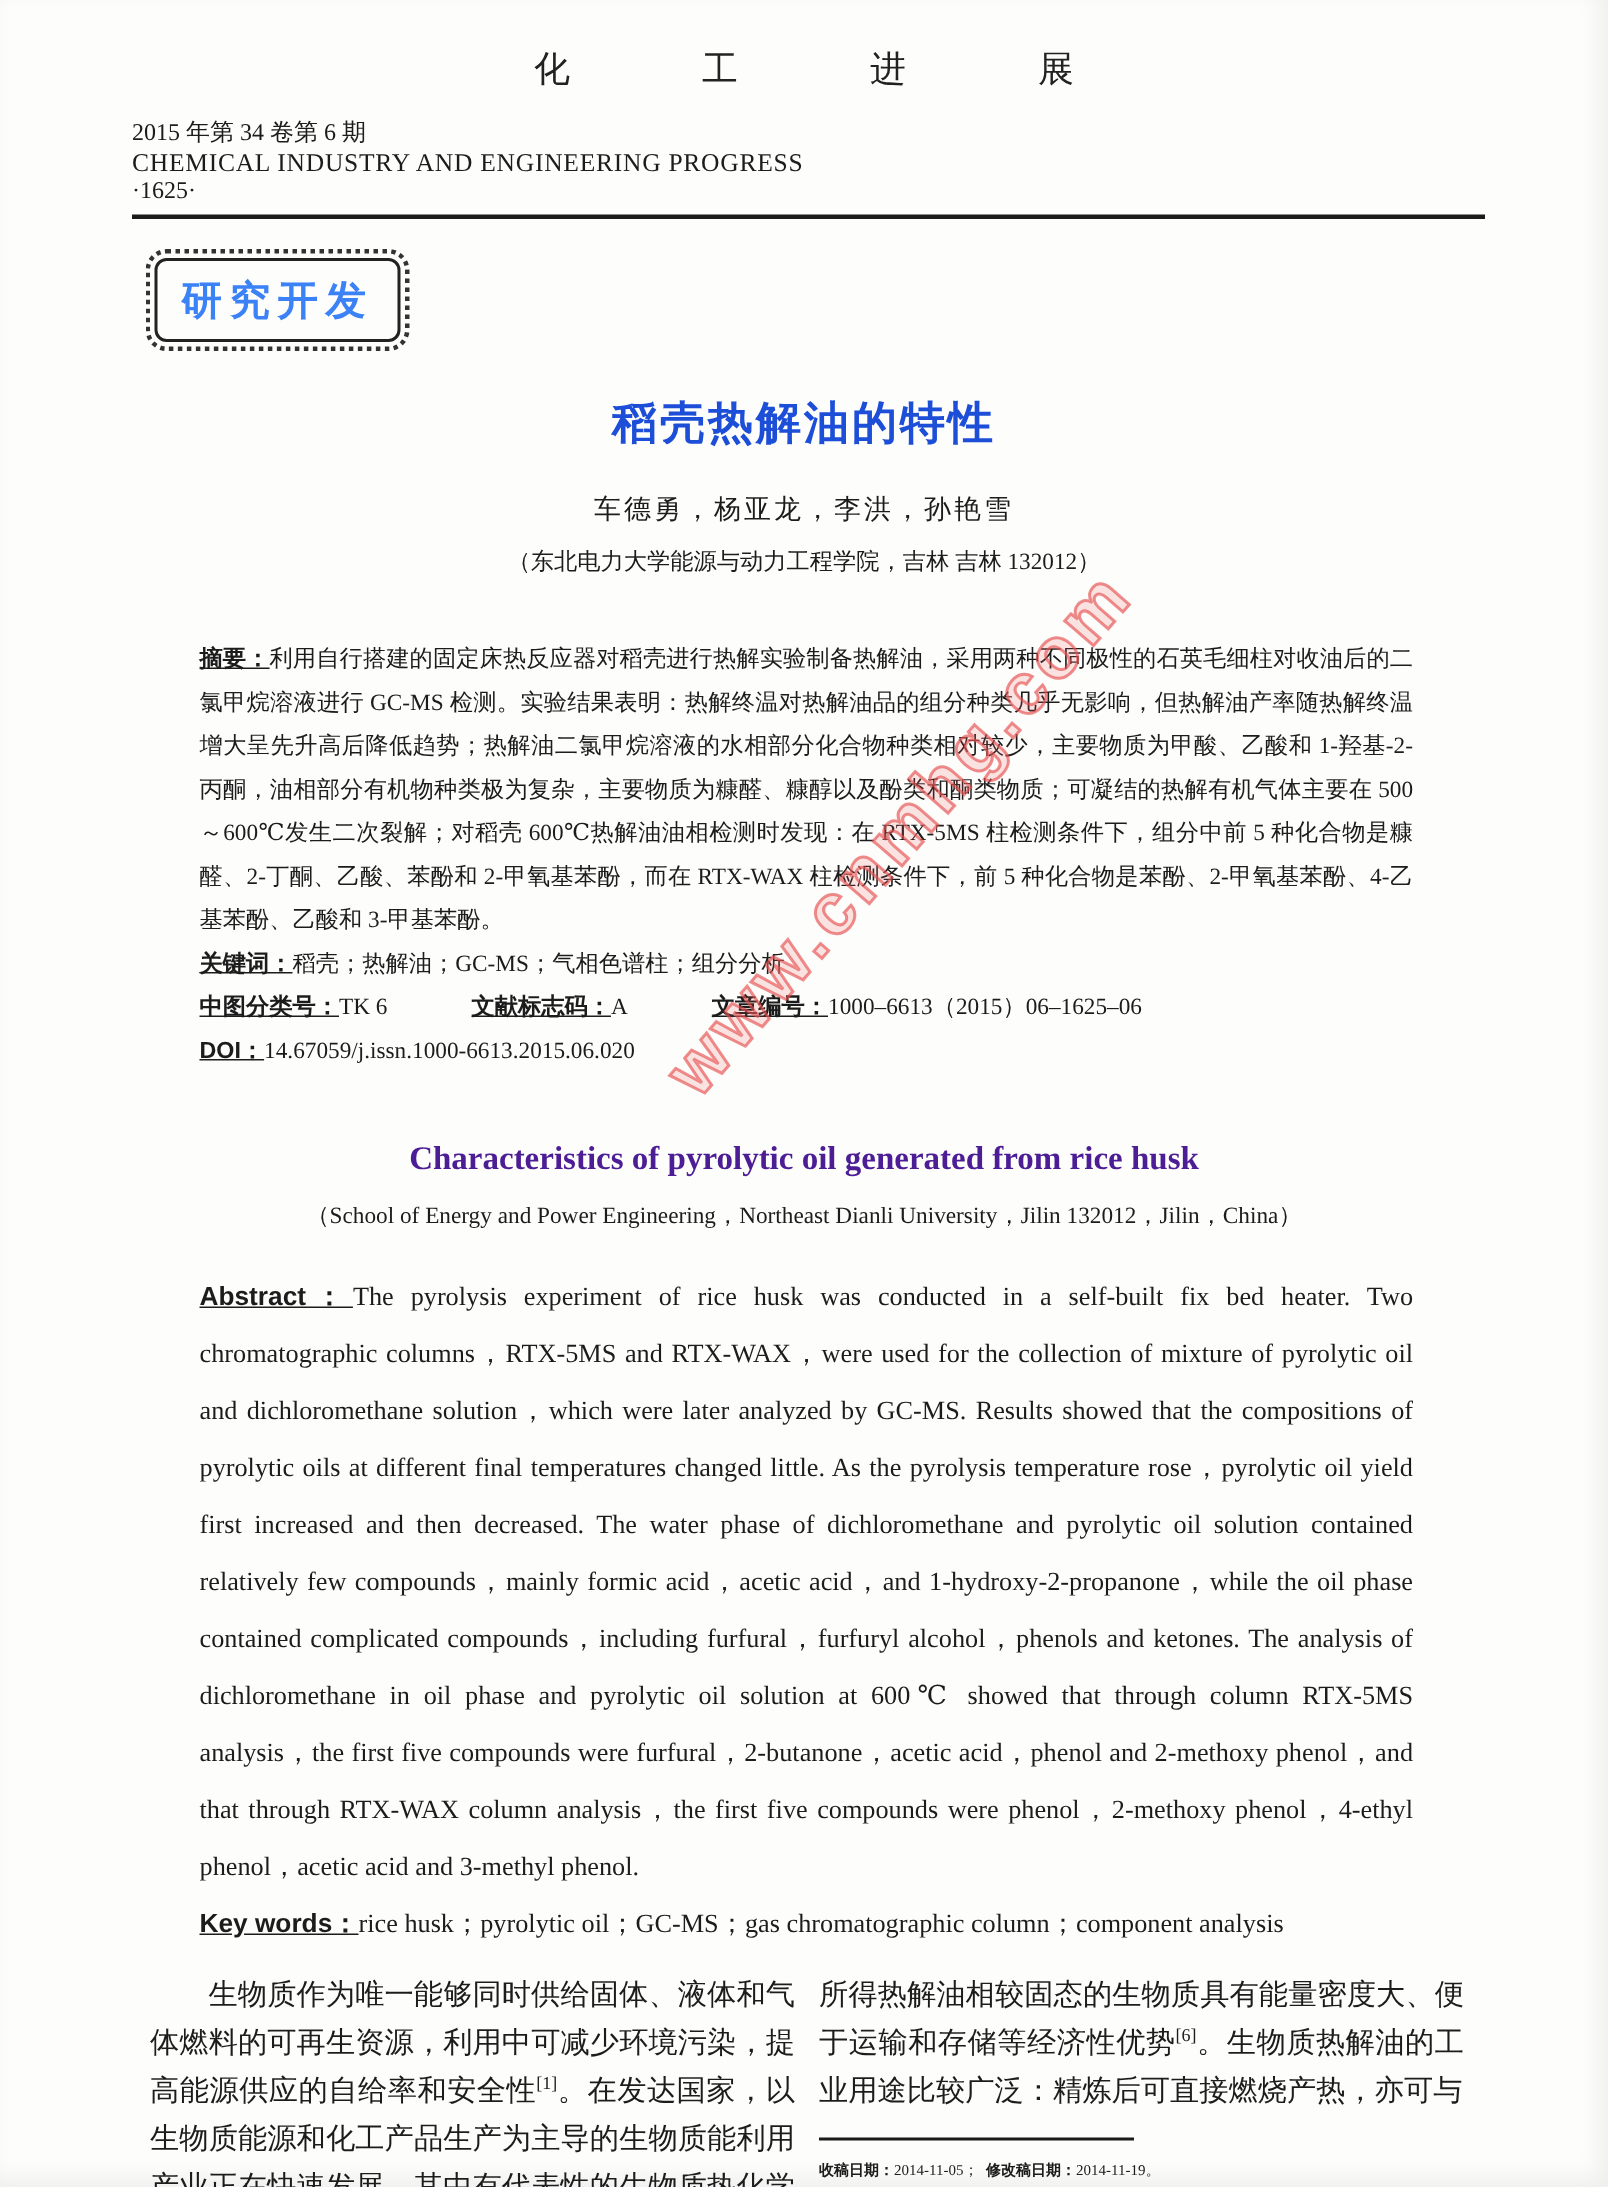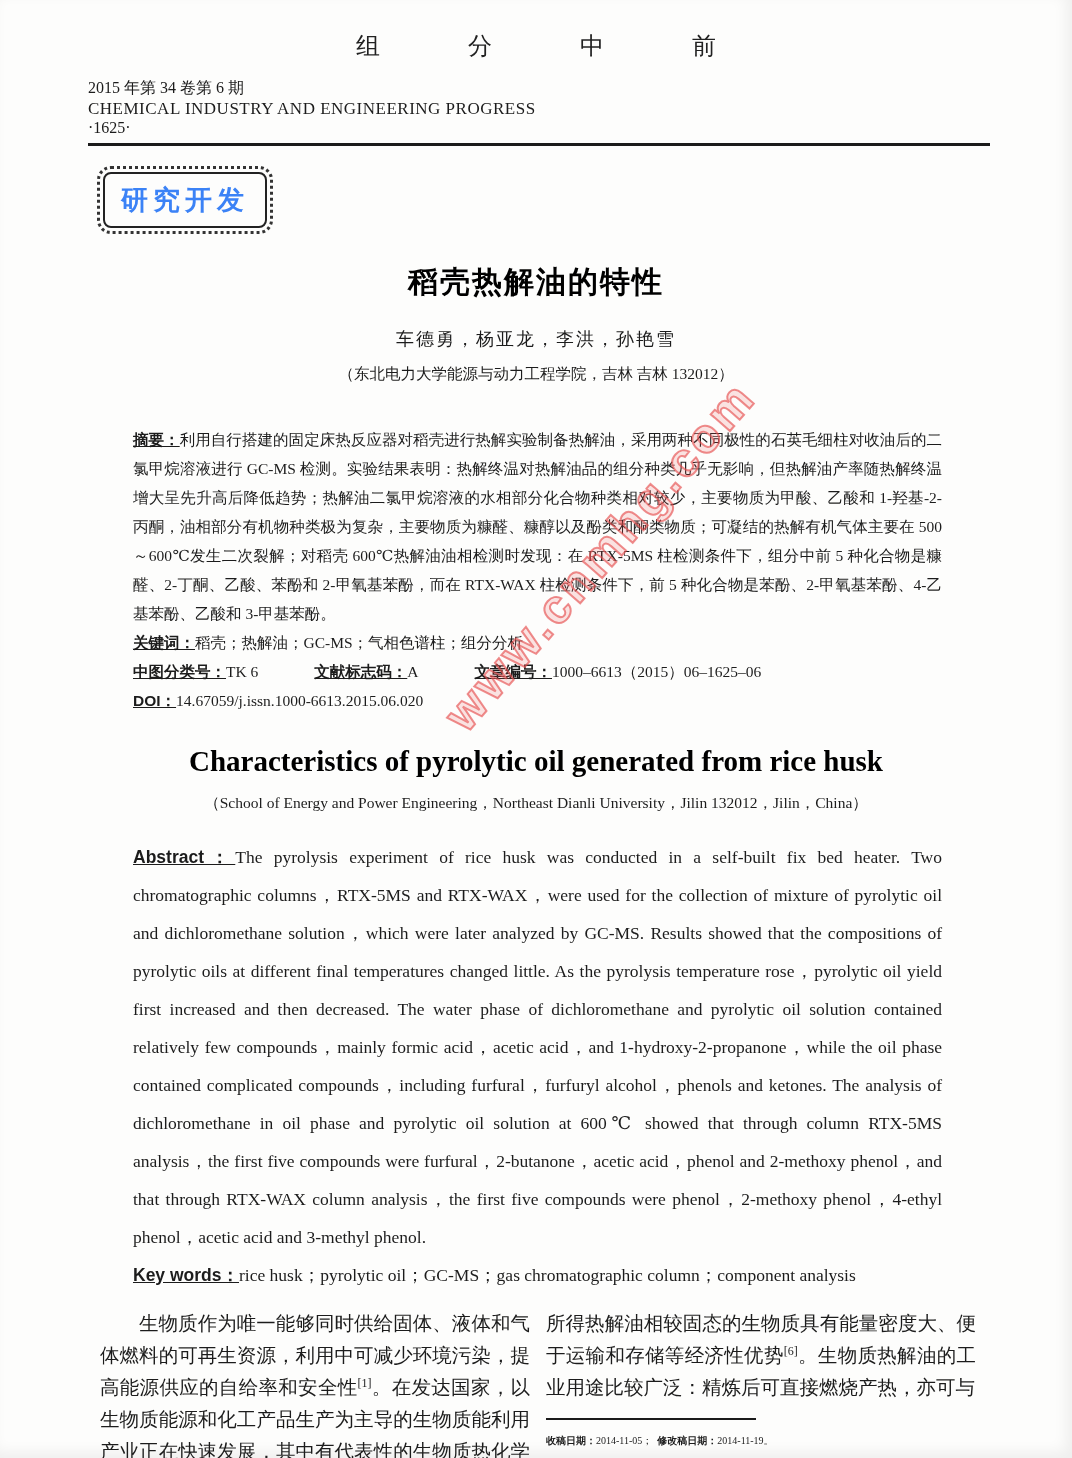--- a/index.html
+++ b/index.html
@@ -45,39 +45,39 @@
     font-family:"Liberation Sans","DejaVu Sans",sans-serif;
     font-weight:bold;font-size:27px;letter-spacing:5px;
     color:#3b82f6;
     border:2px solid #222;border-radius:8px;
     outline:3px dotted #333;outline-offset:3px;
   }
   
   .title-cn{
     margin-top:34px;text-align:center;
     font-family:"Liberation Sans","DejaVu Sans",sans-serif;
-    font-weight:bold;font-size:30px;letter-spacing:2px;color:#000000;
+    font-weight:bold;font-size:30px;letter-spacing:2px;color:#1d4ed8;
   }
   .authors-cn{margin-top:24px;text-align:center;font-size:18px;letter-spacing:2px;}
   .affil-cn{margin-top:13px;text-align:center;font-size:15.5px;}
   
   .meta-block{
     margin:40px 130px 0 133px;
     font-size:15.5px;line-height:29px;
     text-align:justify;
   }
   .meta-block p{margin:0;}
   .lbl{font-family:"Liberation Sans","DejaVu Sans",sans-serif;font-weight:bold;text-decoration:underline;}
   .clc-line{margin-top:1px;}
   .clc-line .gap{display:inline-block;width:56px;}
   .doi-line{margin-top:1px;}
   
   .title-en{
-    margin-top:30px;text-align:center;
-    font-weight:bold;font-size:29px;color:#000000;
+    margin-top:44px;text-align:center;
+    font-weight:bold;font-size:22px;color:#4c1d95;
   }
   .authors-en{margin-top:22px;text-align:center;font-style:italic;font-size:18.5px;}
   .affil-en{margin-top:15px;text-align:center;font-size:15.5px;}
   .abs-en{
     margin:24px 130px 0 133px;
     font-size:17.5px;line-height:38px;
     text-align:justify;
   }
   .abs-en p{margin:0;}
   .kw-en{margin:0 130px 0 133px;font-size:17.5px;line-height:38px;}
@@ -106,21 +106,21 @@
     -webkit-text-stroke:2px rgba(230,80,80,0.65);
     transform:rotate(-49deg);transform-origin:center;
     pointer-events:none;white-space:nowrap;
   }
 </style>
 </head>
 <body>
 
 <div class="page">
 
-  <div class="journal-cn">组分中前</div>
+  <div class="journal-cn">化工进展</div>
 
   <div class="header-row">
     <span>2015 年第 34 卷第 6 期</span>
     <span class="journal-en">CHEMICAL INDUSTRY AND ENGINEERING PROGRESS</span>
     <span>·1625·</span>
   </div>
   <div class="header-rule"></div>
 
   <div class="badge">研究开发</div>
 

